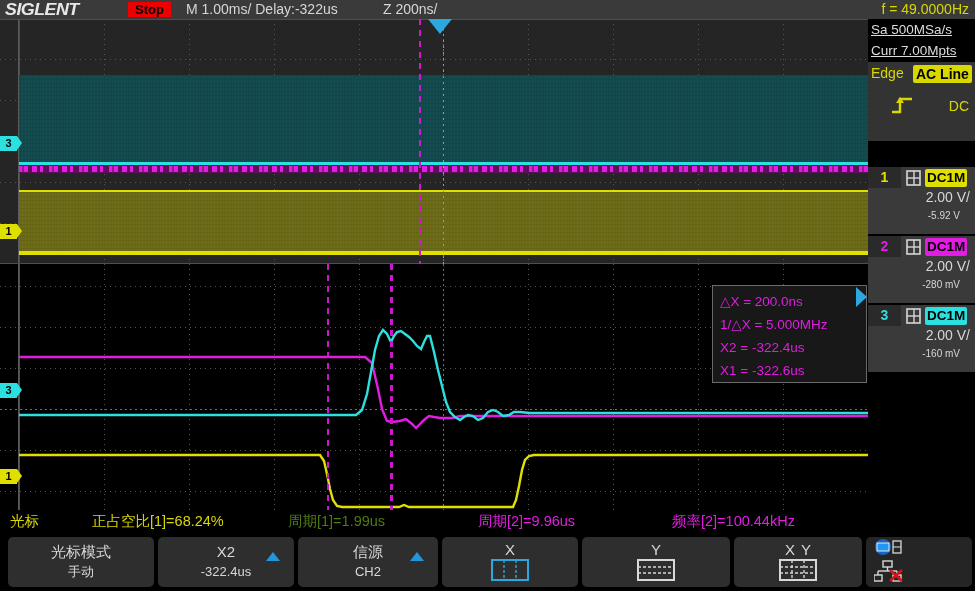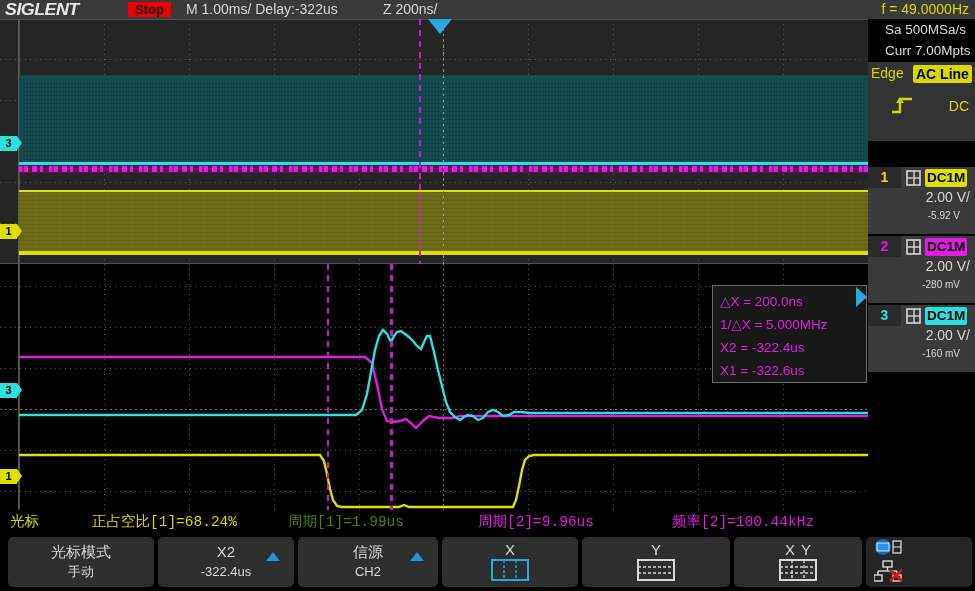--- a/index.html
+++ b/index.html
@@ -158,21 +158,21 @@
     position: absolute; left: 856px; top: 268px;
     width: 0; height: 0;
     border-top: 10px solid transparent; border-bottom: 10px solid transparent;
     border-left: 11px solid #2ca8e0;
   }
 
   
   .sidebar { position: absolute; left: 868px; top: 19px; width: 107px; height: 572px; background: #000; }
   .samprow {
     background: #000; color: #dcdcdc; font-size: 13.5px;
-    padding-left: 17px; line-height: 21px; height: 21px; white-space: nowrap;
+    padding-left: 3px; line-height: 21px; height: 21px; white-space: nowrap; text-decoration: underline;
   }
   .trigbox { position: relative; background: #333333; height: 79px; margin-top: 1px; }
   .trig-edge { position: absolute; left: 3px; top: 3px; font-size: 14px; color: #d8d800; text-align: right; }
   .trig-src {
     position: absolute; left: 45px; top: 3px; background: #d8d800; color: #000;
     font-size: 14px; font-weight: bold; padding: 0 3px; line-height: 18px; border-radius: 2px;
   }
   .trig-coup { position: absolute; right: 6px; top: 36px; font-size: 14px; color: #d8d800; }
   .trig-icon { position: absolute; left: 22px; top: 33px; }
 
@@ -184,21 +184,21 @@
   }
   .chbox .bwicon { position: absolute; left: 38px; top: 3px; }
   .chbox .coupl {
     position: absolute; left: 57px; top: 2px; font-size: 13.5px; font-weight: bold;
     color: #000; padding: 0 2px; line-height: 18px; border-radius: 2px;
   }
   .chbox .vdiv { position: absolute; right: 5px; top: 22px; font-size: 14px; color: #d6d6d6; }
   .chbox .voffs { position: absolute; right: 15px; top: 43px; font-size: 10px; color: #d6d6d6; }
 
   
-  .measbar { position: absolute; left: 0; top: 510px; width: 868px; height: 23px; background: #000; font-family: Liberation Mono, monospace; }
+  .measbar { position: absolute; left: 0; top: 510px; width: 868px; height: 23px; background: #000; }
   .measbar .mlabel { position: absolute; top: 2px; font-size: 14.5px; white-space: nowrap; }
 
   
   .menubar { position: absolute; left: 0; top: 533px; width: 975px; height: 58px; background: #000; }
   .mbtn {
     position: absolute; top: 4px; height: 50px;
     background: #2e2e2e; border-radius: 5px;
     display: flex; flex-direction: column; align-items: center; justify-content: center;
   }
   .mbtn .l1 { font-size: 15px; color: #d8d8d8; line-height: 20px; }

